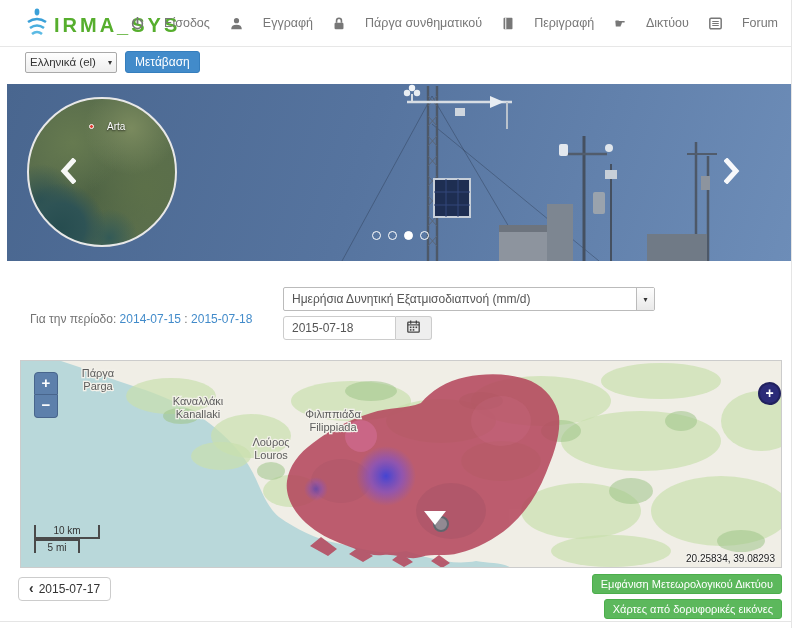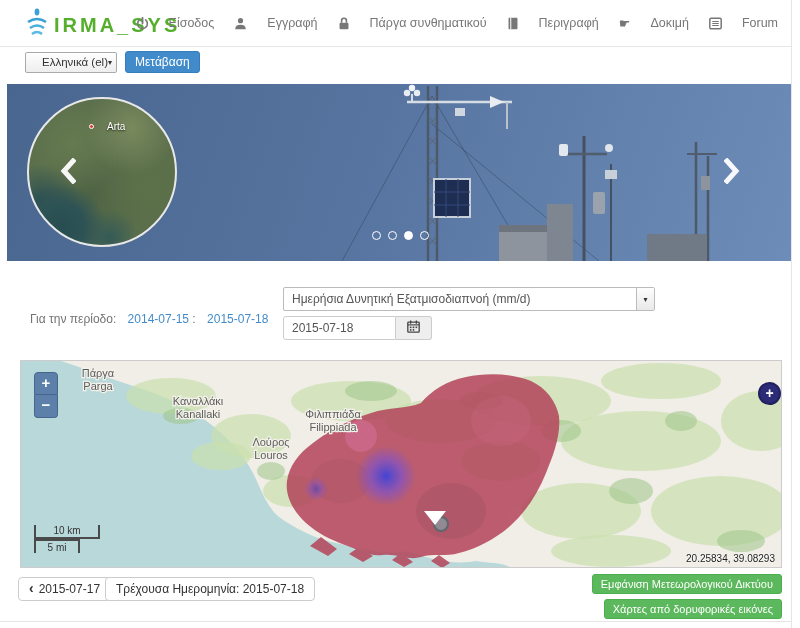--- a/index.html
+++ b/index.html
@@ -10,21 +10,21 @@
   .navbar { position:absolute; left:0; top:0; width:800px; height:47px; background:#fff; border-bottom:1px solid #e7e7e7; }
   .logo { position:absolute; left:24px; top:8px; display:flex; align-items:center; cursor:pointer; }
   .logo-text { color:#56ae2d; font-weight:bold; font-size:20px; letter-spacing:3px; margin-left:4px; }
   .nav-items { position:absolute; right:22px; top:0; height:46px; display:flex; align-items:center; gap:20px; }
   .nav-item { display:flex; align-items:center; gap:20px; color:#777; font-size:12.5px; cursor:pointer; text-decoration:none; }
   .nav-item svg { display:block; }
   .hand-glyph { font-size:13px; color:#777; line-height:1; }
 
   
   .langbar { position:absolute; left:25px; top:51px; display:flex; align-items:center; gap:8px; }
-  .lang-select { display:flex; align-items:center; justify-content:flex-end; width:92px; height:21px; border:1px solid #a9a9a9; border-radius:2px; background:linear-gradient(#fefefe,#eee); font-size:11.5px; color:#333; padding:0 4px; cursor:pointer; }
+  .lang-select { display:flex; align-items:center; justify-content:space-between; width:92px; height:21px; border:1px solid #a9a9a9; border-radius:2px; background:linear-gradient(#fefefe,#eee); font-size:11.5px; color:#333; padding:0 4px; cursor:pointer; }
   .lang-caret { font-size:8px; color:#333; }
   .btn-primary { height:22px; padding:2px 9px; background:#428bca; border:1px solid #357ebd; border-radius:3px; color:#fff; font-size:12px; cursor:pointer; }
 
   
   .carousel { position:absolute; left:7px; top:84px; width:786px; height:177px; overflow:hidden; background:linear-gradient(108deg,#49668f 0%,#56749f 45%,#6d8db8 100%); }
   .inset-map { position:absolute; left:20px; top:13px; width:150px; height:150px; border-radius:50%; border:2px solid #e8e8e8;
     background:
       radial-gradient(circle at 22% 88%, #274d50 0%, #2e5355 14%, rgba(46,83,85,0) 26%),
       radial-gradient(circle at 8% 70%, #2b5052 0%, rgba(43,80,82,0) 22%),
       radial-gradient(circle at 55% 95%, #335a57 0%, rgba(51,90,87,0) 18%),
@@ -37,21 +37,21 @@
   .inset-dot { width:5px; height:5px; border-radius:50%; background:#e03c31; border:1px solid #fff; }
   .car-ctl { position:absolute; top:50%; transform:translateY(-50%); width:22px; height:30px; display:flex; align-items:center; justify-content:center; cursor:pointer; opacity:.95; }
   .car-prev { left:50px; } .car-next { right:50px; }
   .car-dots { position:absolute; left:0; right:0; top:147px; display:flex; justify-content:center; gap:7px; }
   .car-dot { width:9px; height:9px; border-radius:50%; border:1px solid #fff; background:transparent; cursor:pointer; }
   .car-dot.active { background:#fff; }
 
   
   .hist-title { position:absolute; left:30px; top:288px; font-size:15px; font-weight:bold; color:#333; }
   .hist-period { position:absolute; left:30px; top:312px; font-size:12px; color:#737373; }
-  .hist-period a { color:#428bca; text-decoration:none; cursor:pointer;margin-left:8px; }
+  .hist-period a { color:#428bca; text-decoration:none; cursor:pointer; }
   .var-select { position:absolute; left:283px; top:287px; width:372px; height:24px; border:1px solid #bbb; border-radius:2px; background:#fff; display:flex; align-items:stretch; cursor:pointer;gap:28px; }
   .var-select-text { flex:1; font-size:12px; color:#555; padding:4px 8px; white-space:nowrap; overflow:hidden; }
   .var-caret-box { width:18px; border-left:1px solid #bbb; background:linear-gradient(#fdfdfd,#e9e9e9); display:flex; align-items:center; justify-content:center; font-size:8px; color:#333; }
   .date-group { position:absolute; left:283px; top:316px; height:24px; display:flex; }
   .date-input { width:113px; height:24px; border:1px solid #ccc; border-radius:3px 0 0 3px; font-size:12px; color:#555; padding:0 8px; font-family:"Liberation Sans",sans-serif; }
   .date-addon { width:36px; height:24px; background:#eee; border:1px solid #ccc; border-left:none; border-radius:0 3px 3px 0; display:flex; align-items:center; justify-content:center; cursor:pointer; }
 
   
   .map { position:absolute; left:20px; top:360px; width:762px; height:208px; border:1px solid #ccc; overflow:hidden; background:#b9d8da; }
   .map svg.basemap { position:absolute; left:0; top:0; }
@@ -127,21 +127,21 @@
         <span>
           <svg width="12" height="13" viewBox="0 0 14 16">
               <rect x="1.5" y="1" width="11" height="14" rx="1" fill="#777"></rect>
               <rect x="3.5" y="1" width="1.4" height="14" fill="#fff" opacity=".9"></rect>
             </svg>
         </span>
         <span>Περιγραφή</span>
       </a>
       <a class="nav-item">
         <span class="hand-glyph">☛</span>
-        <span>Δοκιμή</span>
+        <span>Δικτύου</span>
       </a>
       <a class="nav-item">
         <span>
           <svg width="13" height="13" viewBox="0 0 16 16">
               <rect x="1" y="1.5" width="14" height="13" rx="1.5" fill="none" stroke="#777" stroke-width="1.8"></rect>
               <path d="M4 5.5h8M4 8h8M4 10.5h8" stroke="#777" stroke-width="1.4"></path>
             </svg>
         </span>
         <span>Forum</span>
       </a>
@@ -330,20 +330,17 @@
       <div class="scale-km">10 km</div>
       <div class="scale-mi">5 mi</div>
     </div>
     <div class="coords">20.25834, 39.08293</div>
   </div>
 
   <button class="btn-default prev-btn">
     <span class="chev">‹</span>
     <span>2015-07-17</span>
   </button>
-  <button class="btn-default cur-btn">
-    <span>Τρέχουσα Ημερομηνία: 2015-07-18</span>
-  </button>
   <button class="btn-success net-btn">Εμφάνιση Μετεωρολογικού Δικτύου</button>
   <button class="btn-success sat-btn">Χάρτες από δορυφορικές εικόνες</button>
 
   <div class="footer-line"></div>
 </div>
 
 </body></html>

